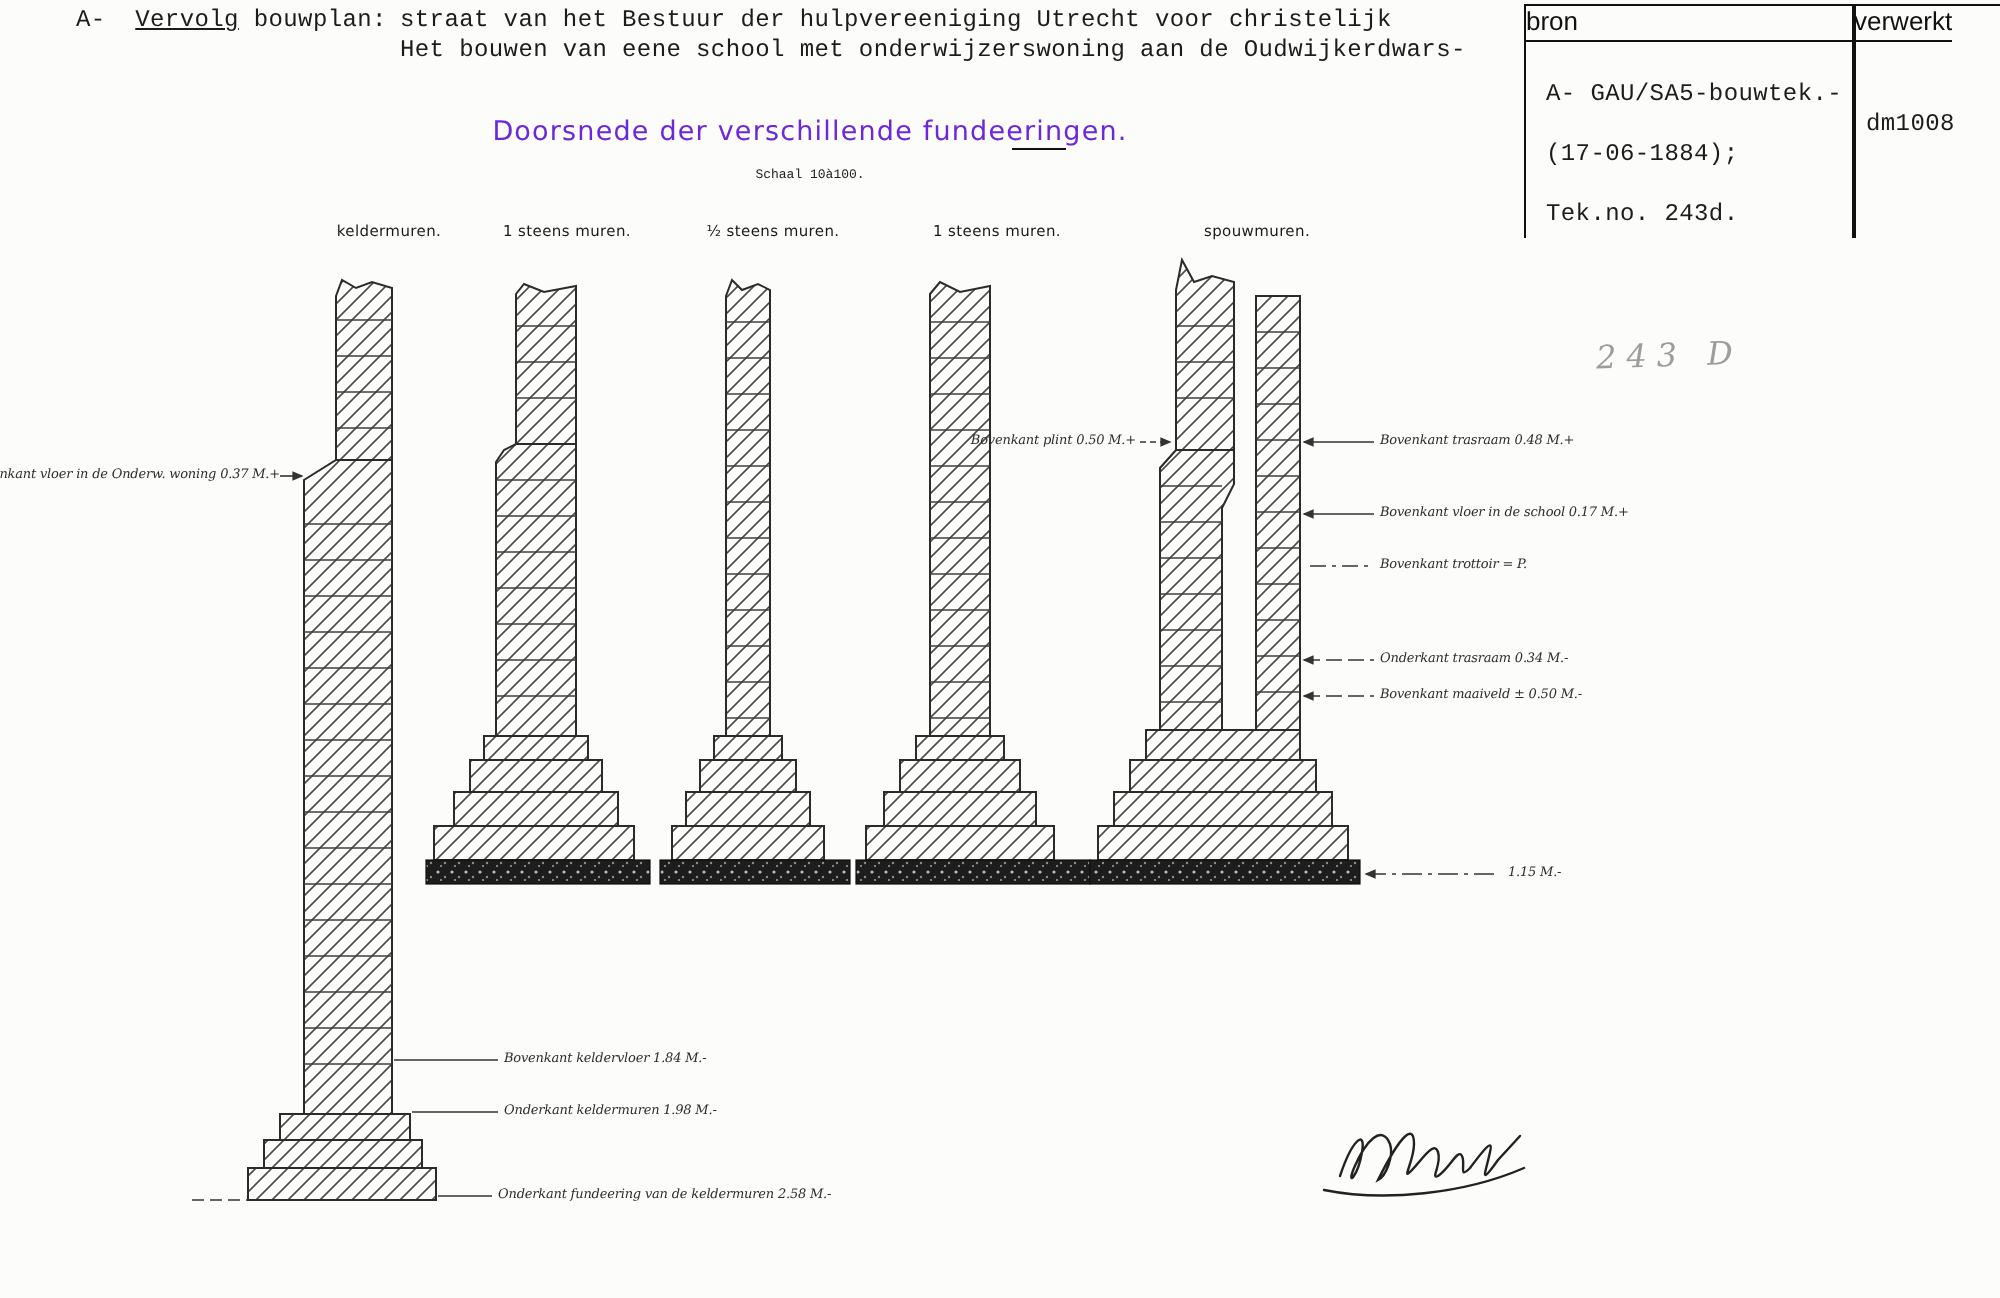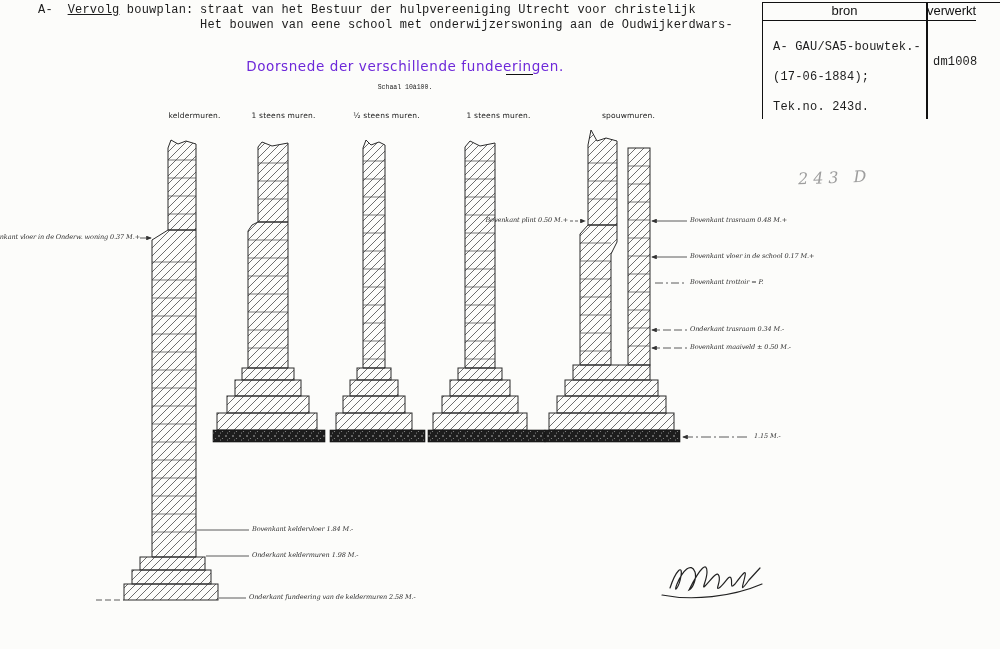--- a/index.html
+++ b/index.html
@@ -7,21 +7,21 @@
         font-family:"Liberation Sans",sans-serif;}
   .typed{font-family:"Liberation Mono",monospace;font-size:12px;color:#1c1c1c;letter-spacing:.2px;}
   .abs{position:absolute;}
   .hdr-label{left:38px;top:3px;white-space:nowrap;}
   .hdr-label .u{text-decoration:underline;}
   .hdr-body{left:200px;top:3px;line-height:15px;white-space:nowrap;}
   .src-table{left:762px;top:2px;width:237px;height:116px;border-top:1.5px solid #111;
              border-left:1.5px solid #111;}
   .src-divider{position:absolute;left:163px;top:0;width:1.5px;height:116px;background:#111;}
   .src-head{position:absolute;left:0;top:0;width:163px;height:17px;border-bottom:1.5px solid #111;
-            text-align:center;font-size:13px;color:#111;line-height:16px;}
+            text-align:left;font-size:13px;color:#111;line-height:16px;}
   .src-head2{position:absolute;left:164px;top:0;width:49px;height:17px;border-bottom:1.5px solid #111;
              text-align:center;font-size:13px;color:#111;line-height:16px;}
   .src-bron{position:absolute;left:10px;top:22px;line-height:15px;white-space:pre-line;}
   .src-verwerkt{position:absolute;left:170px;top:52px;}
   
   .dtitle{left:240px;top:58px;width:330px;text-align:center;font-family:"DejaVu Sans",sans-serif;
           font-size:13.5px;color:#6d28d9;letter-spacing:.6px;}
   .dtitle-underline{left:506px;top:74px;width:27px;height:1px;background:#111;}
   .dscale{left:240px;top:84px;width:330px;text-align:center;font-family:Liberation Mono, monospace;
           font-size:6.5px;color:#222;}

